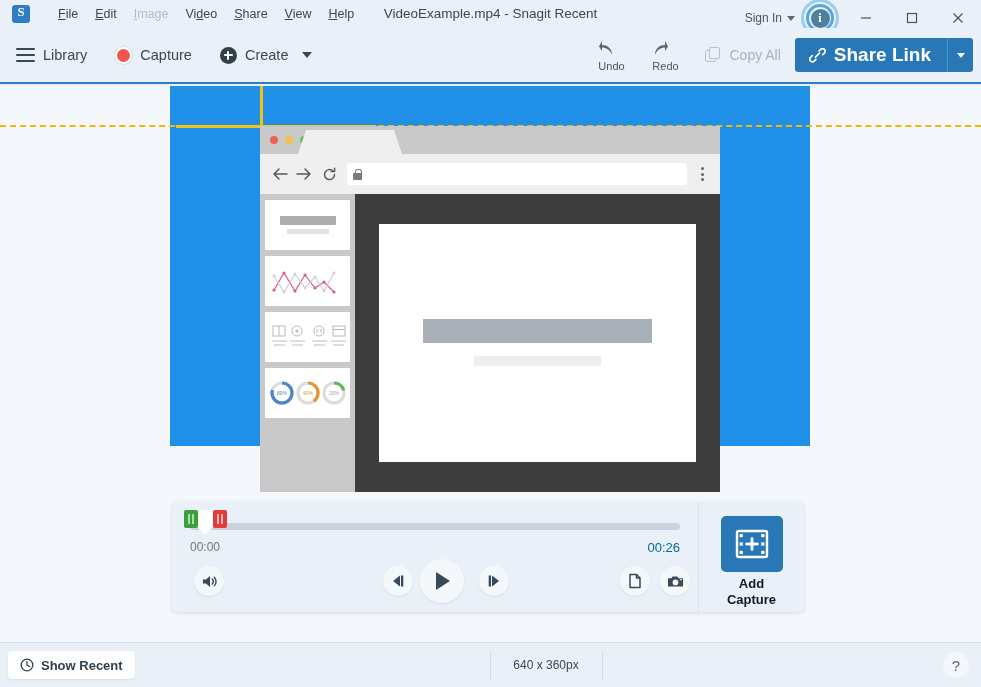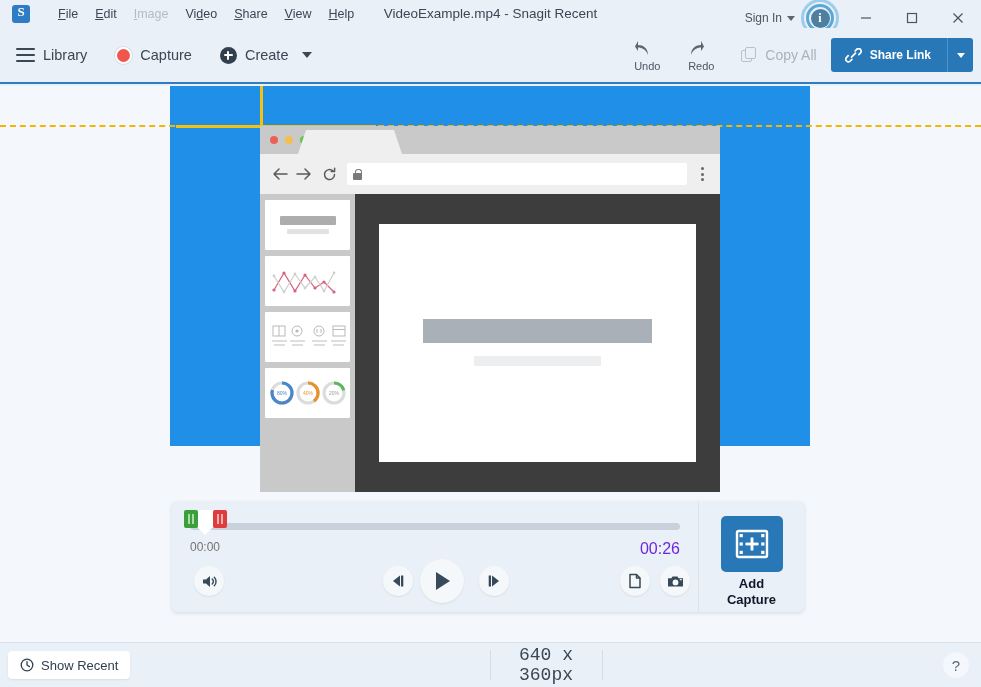--- a/index.html
+++ b/index.html
@@ -124,21 +124,21 @@
     position: absolute; border: 1.6px solid #b8c1cb; border-radius: 2px;
   }
   .copy-ic i:nth-child(1) { left: 0; top: 3px; width: 11px; height: 12px; }
   .copy-ic i:nth-child(2) { left: 4px; top: 0; width: 11px; height: 12px; background: #eaf0f7; }
   .sharelink {
     display: flex; align-items: center; height: 34px; background: #2878b8;
     border-radius: 3px; overflow: hidden;
   }
   .sharelink .lbl {
     display: flex; align-items: center; gap: 8px; color: #fff;
-    font-size: 12px; font-weight: bold; padding: 0 16px 0 14px; height: 34px;
+    font-size: 19px; font-weight: bold; padding: 0 16px 0 14px; height: 34px;
   }
   .sharelink .split {
     width: 26px; height: 34px; display: flex; align-items: center;
     justify-content: center; border-left: 1px solid #4a93cc;
   }
   .caret-w {
     width: 0; height: 0; border-left: 4.5px solid transparent;
     border-right: 4.5px solid transparent; border-top: 5.5px solid #fff;
   }
 
@@ -252,21 +252,21 @@
   .playhead {
     position: absolute; left: 26px; top: 8px; width: 15px; height: 18px;
     background: #fff;
   }
   .playhead::after {
     content:""; position: absolute; left: 0; top: 18px;
     border-left: 7.5px solid transparent; border-right: 7.5px solid transparent;
     border-top: 7px solid #fff;
   }
   .t-start { position: absolute; left: 18px; top: 38px; font-size: 12px; color: #737373; }
-  .t-end   { position: absolute; right: 18px; top: 38px; font-size: 16px; color: #6d28d9; text-align: center; }
+  .t-end   { position: absolute; right: 18px; top: 38px; font-size: 13px; color: #0369a1; text-align: center; }
 
   .ctrl-row {
     position: absolute; left: 0; right: 0; top: 58px; height: 46px;
   }
   .cbtn {
     position: absolute; border-radius: 50%; background: #f5f8fb;
     display: flex; align-items: center; justify-content: center;
     color: #37495a; box-shadow: 0 1px 2px rgba(0,0,0,.08);
   }
   .cbtn.sm { width: 30px; height: 30px; top: 6px; }
@@ -294,28 +294,28 @@
 
   
   .statusbar {
     position: absolute; left: 0; bottom: 0; width: 981px; height: 45px;
     background: #eaf0f7; border-top: 1px solid #d9e0e8;
     display: flex; align-items: center;
   }
   .show-recent {
     margin-left: 8px; height: 28px; background: #fff; border-radius: 4px;
     display: flex; align-items: center; gap: 7px; padding: 0 12px;
-    font-size: 13px; color: #32404e; box-shadow: 0 1px 2px rgba(0,0,0,.08);
+    font-size: 13px; color: #32404e; box-shadow: 0 1px 2px rgba(0,0,0,.08); font-weight: bold;
   }
   .sb-sep { position: absolute; top: 7px; bottom: 7px; width: 1px; background: #d4dbe3; }
   .sb-sep.a { left: 490px; }
   .sb-sep.b { left: 602px; }
   .dims {
     position: absolute; left: 490px; width: 112px; text-align: center;
-    font-size: 18px; color: #3b4754; font-family: Liberation Mono, monospace;
+    font-size: 12px; color: #3b4754;
   }
   .help-q {
     position: absolute; right: 12px; width: 26px; height: 26px; border-radius: 50%;
     background: #f4f7fb; display: flex; align-items: center; justify-content: center;
     font-size: 15px; color: #5b6673;
   }
 </style>
 </head>
 <body>
 

